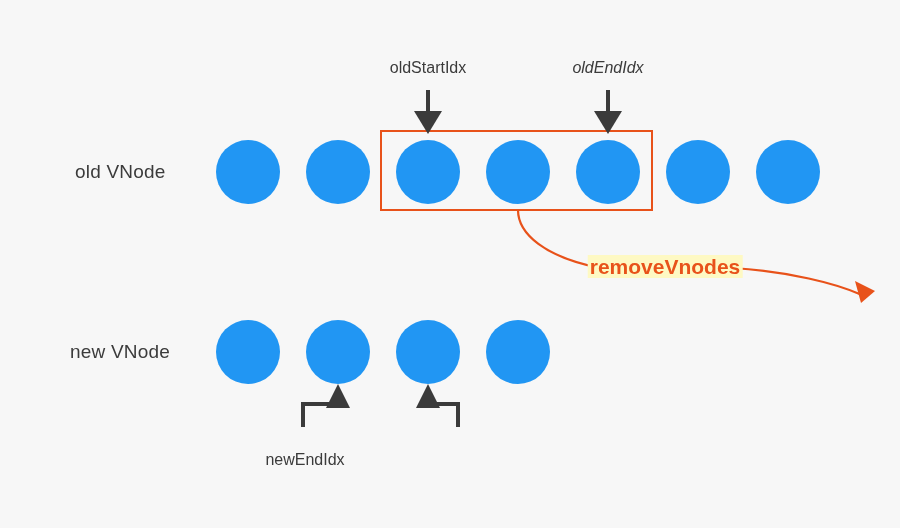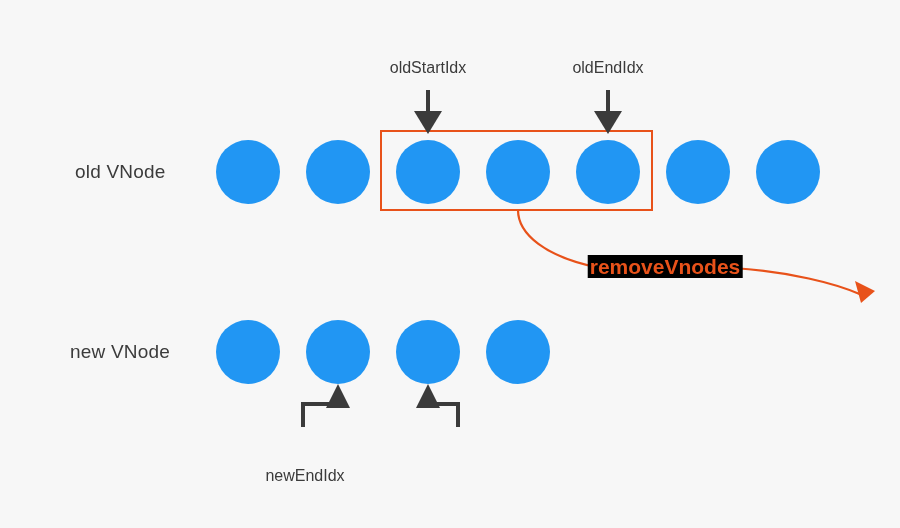--- a/index.html
+++ b/index.html
@@ -40,21 +40,21 @@
     white-space: nowrap;
     transform: translateX(-50%);
   }
   .op-label {
     position: absolute;
     font-size: 21px;
     font-weight: bold;
     color: #e8521a;
     white-space: nowrap;
     transform: translateX(-50%);
-    background: #000000;
+    background: #fef9c3;
     padding: 0 2px;
     line-height: 1.1;
   }
 </style>
 </head>
 <body>
 
 <div id="stage">
 
   <svg class="layer" viewBox="0 0 900 528">
@@ -108,20 +108,20 @@
       <path d="M 855 281 L 875 291 L 861 303 Z" fill="#e8521a"></path>
     </g>
   </svg>
 
   <div class="row-label" style="left:75px; top:161px;">old VNode</div>
 
   <div class="row-label" style="left:70px; top:341px;">new VNode</div>
 
   <div class="idx-label" style="left:428px; top:59px;">oldStartIdx</div>
 
-  <div class="idx-label" style="left:608px; top:59px;">oldEndIdx</div>
+  <div class="idx-label" style="left:608px; top:59px;font-style:italic;">oldEndIdx</div>
 
-  <div class="idx-label" style="left:305px; top:451px;margin-top:16px;">newEndIdx</div>
+  <div class="idx-label" style="left:305px; top:451px;">newEndIdx</div>
 
 
   <div class="op-label" style="left:665px; top:255px;">removeVnodes</div>
 
 </div>
 
 </body></html>

